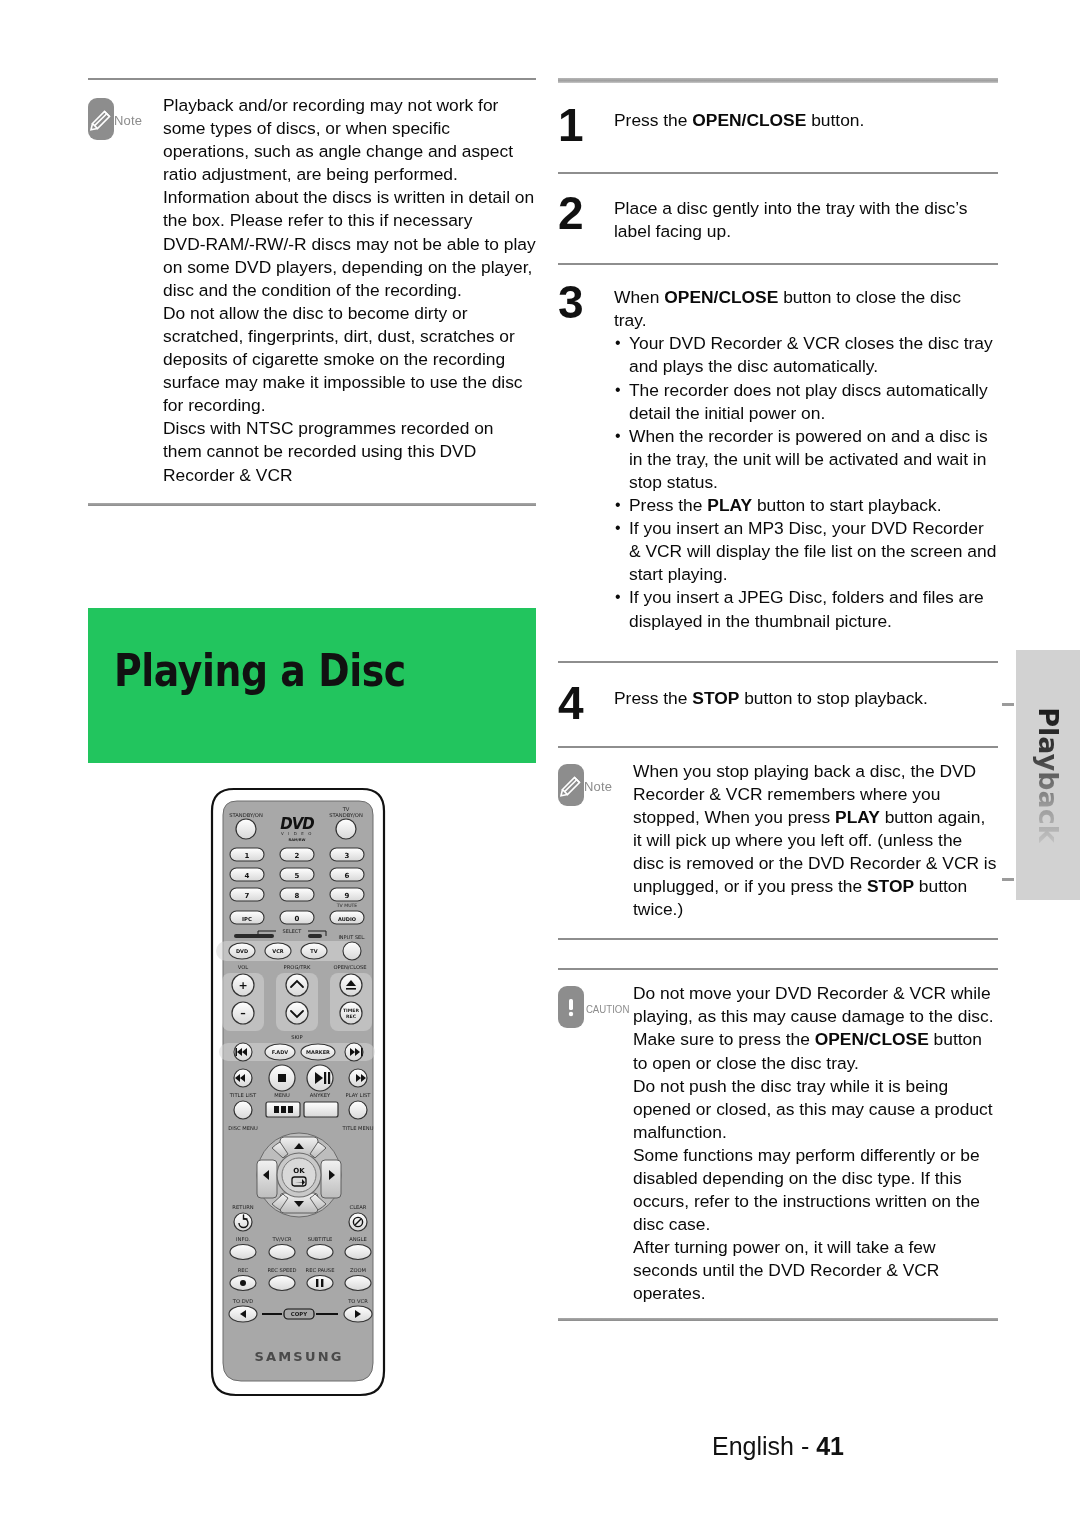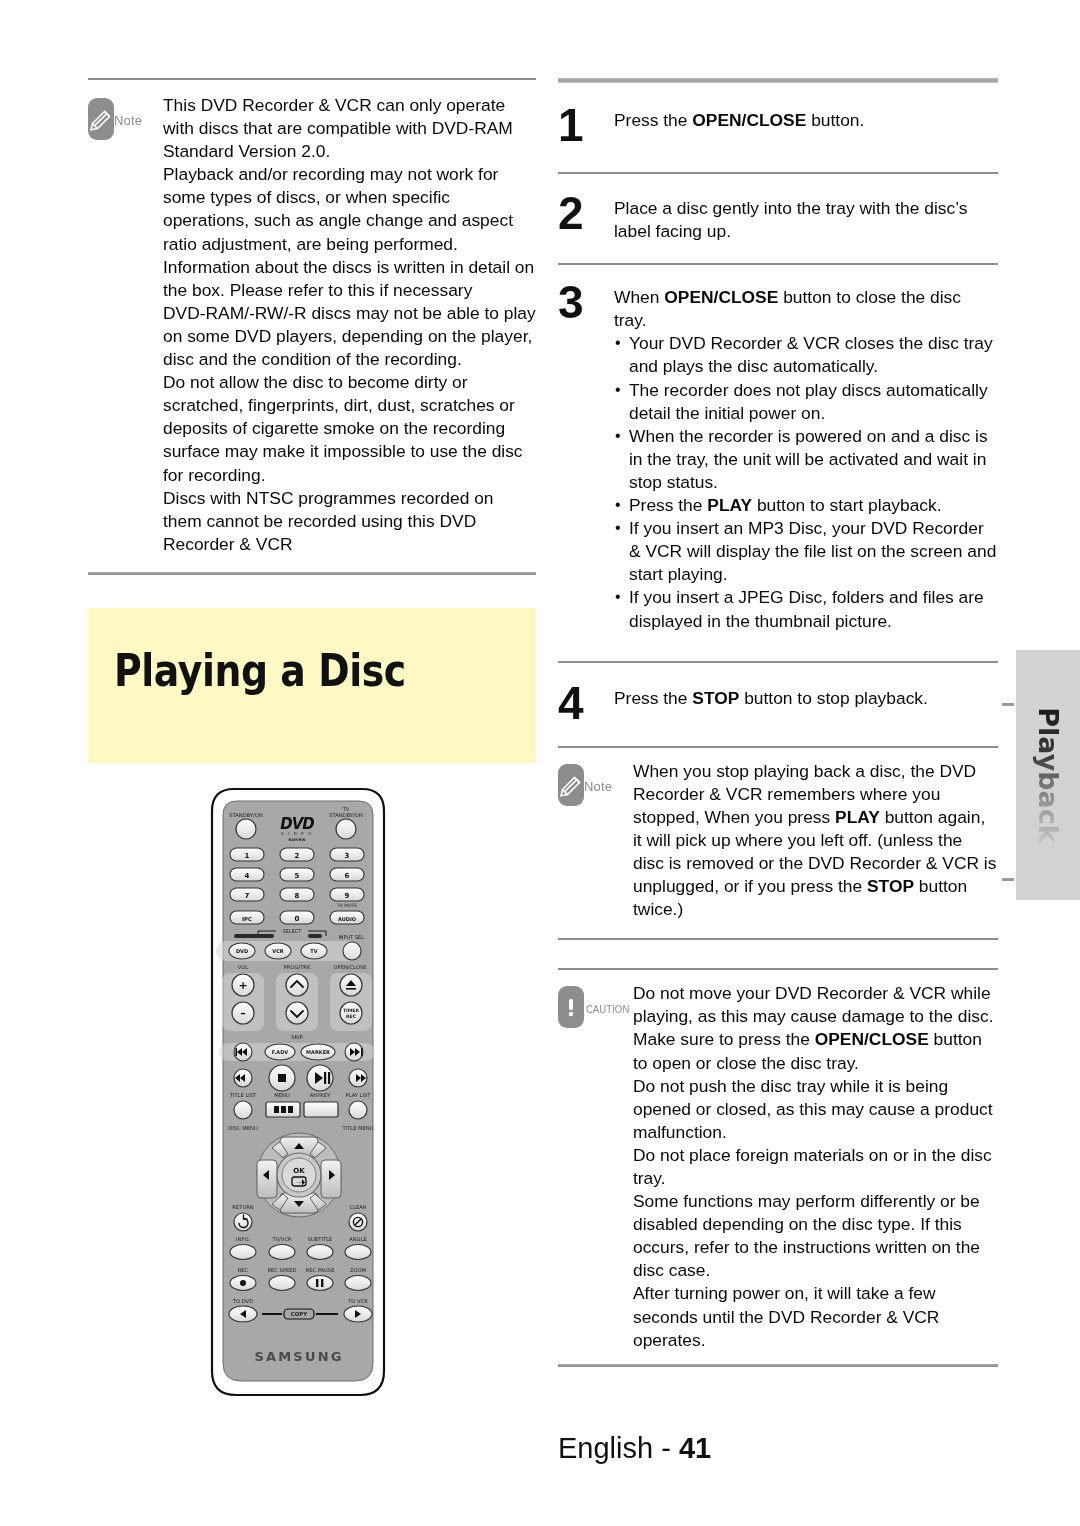--- a/index.html
+++ b/index.html
@@ -27,21 +27,21 @@
   .badge-sq{width:44px;height:42px;border-radius:9px;background:#8d8d8d;
             display:flex;align-items:center;justify-content:center;}
   .badge-label{font-size:13px;color:#8c8c8c;margin-top:3px;letter-spacing:.2px;}
   .badge-label.caution{font-size:10.5px;letter-spacing:0px;transform:scaleX(.92);}
   .bodytext{flex:1;padding-left:23px;font-size:17.4px;line-height:23.1px;color:#0a0a0a;}
   .bodytext p{margin:0;}
   .bodytext b{font-weight:bold;}
 
   
   .banner{position:absolute;left:88px;top:608px;width:448px;height:155px;
-          background:#fef9c3;}
+          background:#22c55e;}
   .banner h1{margin:0;position:absolute;left:26px;top:36px;
              font-size:45px;font-weight:bold;color:#111;
              font-family:"DejaVu Sans", sans-serif;
              transform:scaleX(.84);transform-origin:left top;letter-spacing:-.5px;}
 
   
   .step{display:flex;align-items:flex-start;}
   .step-num{flex:0 0 56px;font-size:46px;font-weight:bold;line-height:40px;
             color:#111;font-family:"Liberation Sans",sans-serif;
             padding-top:2px;}
@@ -55,22 +55,22 @@
   .sidetab{position:absolute;left:1016px;top:650px;width:64px;height:250px;background:#d2d2d2;}
   .sidetab span{position:absolute;left:50%;top:50%;
      transform:translate(-50%,-50%) rotate(90deg);
      white-space:nowrap;font-size:27px;font-weight:bold;
      font-family:"DejaVu Sans",sans-serif;
      background:linear-gradient(to right,#1a1a1a 0%,#3a3a3a 35%,#9a9a9a 72%,#c2c2c2 100%);
      -webkit-background-clip:text;background-clip:text;color:transparent;}
   .tickmark{position:absolute;left:1002px;width:12px;height:3px;background:#9b9b9b;}
 
   
-  .footer{position:absolute;left:558px;top:1432px;width:440px;text-align:left;
-          font-size:29px;color:#111;}
+  .footer{position:absolute;left:558px;top:1432px;width:440px;text-align:center;
+          font-size:25px;color:#111;}
   .footer .lang{font-weight:normal;}
   .footer .pg{font-weight:bold;}
 
   
   .remote-wrap{position:absolute;left:198px;top:785px;width:200px;height:615px;}
   .remote-wrap svg{display:block;}
 </style>
 </head>
 <body>
 
@@ -88,21 +88,20 @@
               <path d="M4.5 17.5 L16.5 5.5 L21.5 10.5 L9.5 22.5 Z"></path>
               <path d="M4.5 17.5 L3.0 23.8 L9.5 22.5"></path>
               <path d="M16.5 5.5 L21.5 10.5"></path>
               <path d="M6.6 19.6 L19.2 7.3"></path>
             </g>
           </svg>
         </div>
         <div class="badge-label">Note</div>
       </div>
       <div class="bodytext">
-        <p>This DVD Recorder &amp; VCR can only operate with discs that are compatible with DVD-RAM Standard Version 2.0.</p>
         <p>Playback and/or recording may not work for some types of discs, or when specific operations, such as angle change and aspect ratio adjustment, are being performed. Information about the discs is written in detail on the box. Please refer to this if necessary</p>
         <p>DVD-RAM/-RW/-R discs may not be able to play on some DVD players, depending on the player, disc and the condition of the recording.</p>
         <p>Do not allow the disc to become dirty or scratched, fingerprints, dirt, dust, scratches or deposits of cigarette smoke on the recording surface may make it impossible to use the disc for recording.</p>
         <p>Discs with NTSC programmes recorded on them cannot be recorded using this DVD Recorder &amp; VCR</p>
       </div>
     </div>
 
     <div class="rule-med" style="margin-top:16px;"></div>
   </div>
 
@@ -428,21 +427,20 @@
           <svg width="26" height="26" viewBox="0 0 26 26" aria-hidden="true">
             <rect x="11" y="5" width="4" height="11" rx="1.6" fill="#ffffff"></rect>
             <circle cx="13" cy="20" r="2.2" fill="#ffffff"></circle>
           </svg>
         </div>
         <div class="badge-label caution">CAUTION</div>
       </div>
       <div class="bodytext">
         <p><span>Do not move your DVD Recorder &amp; VCR while playing, as this may cause damage to the disc. Make sure to press the </span><b>OPEN/CLOSE</b><span> button to open or close the disc tray.</span></p>
         <p>Do not push the disc tray while it is being opened or closed, as this may cause a product malfunction.</p>
-        <p>Do not place foreign materials on or in the disc tray.</p>
         <p>Some functions may perform differently or be disabled depending on the disc type. If this occurs, refer to the instructions written on the disc case.</p>
         <p>After turning power on, it will take a few seconds until the DVD Recorder &amp; VCR operates.</p>
       </div>
     </div>
 
     <div class="rule-med" style="margin-top:12px;"></div>
   </div>
 
   <div class="tickmark" style="top:703px;"></div>
   <div class="tickmark" style="top:878px;"></div>

